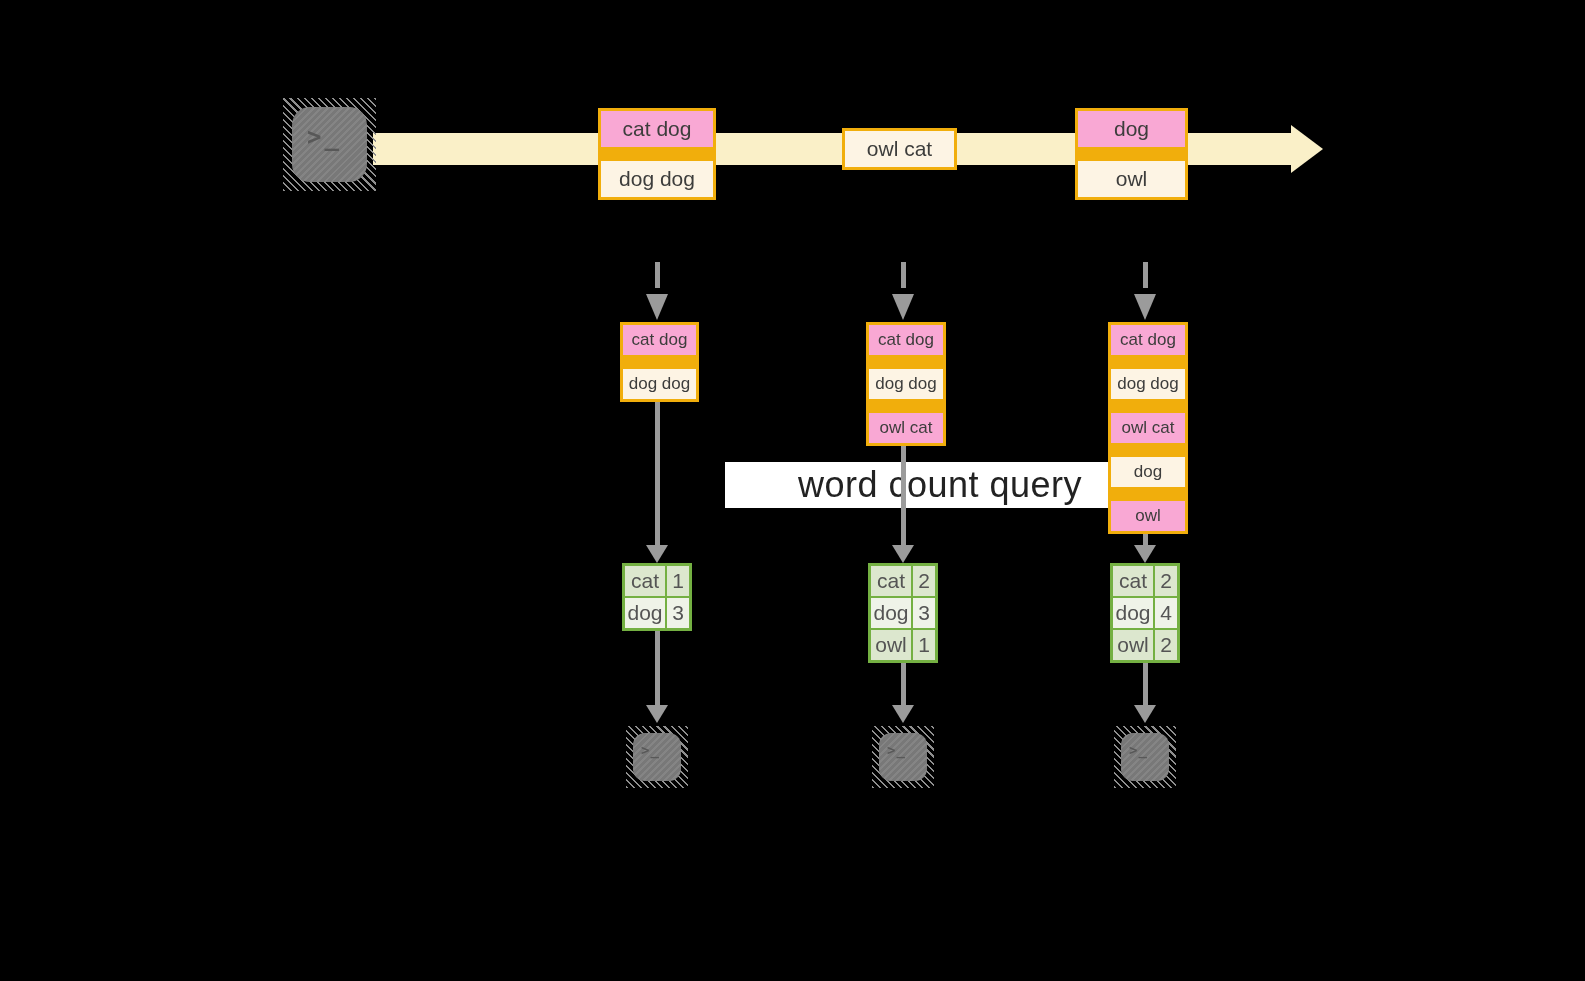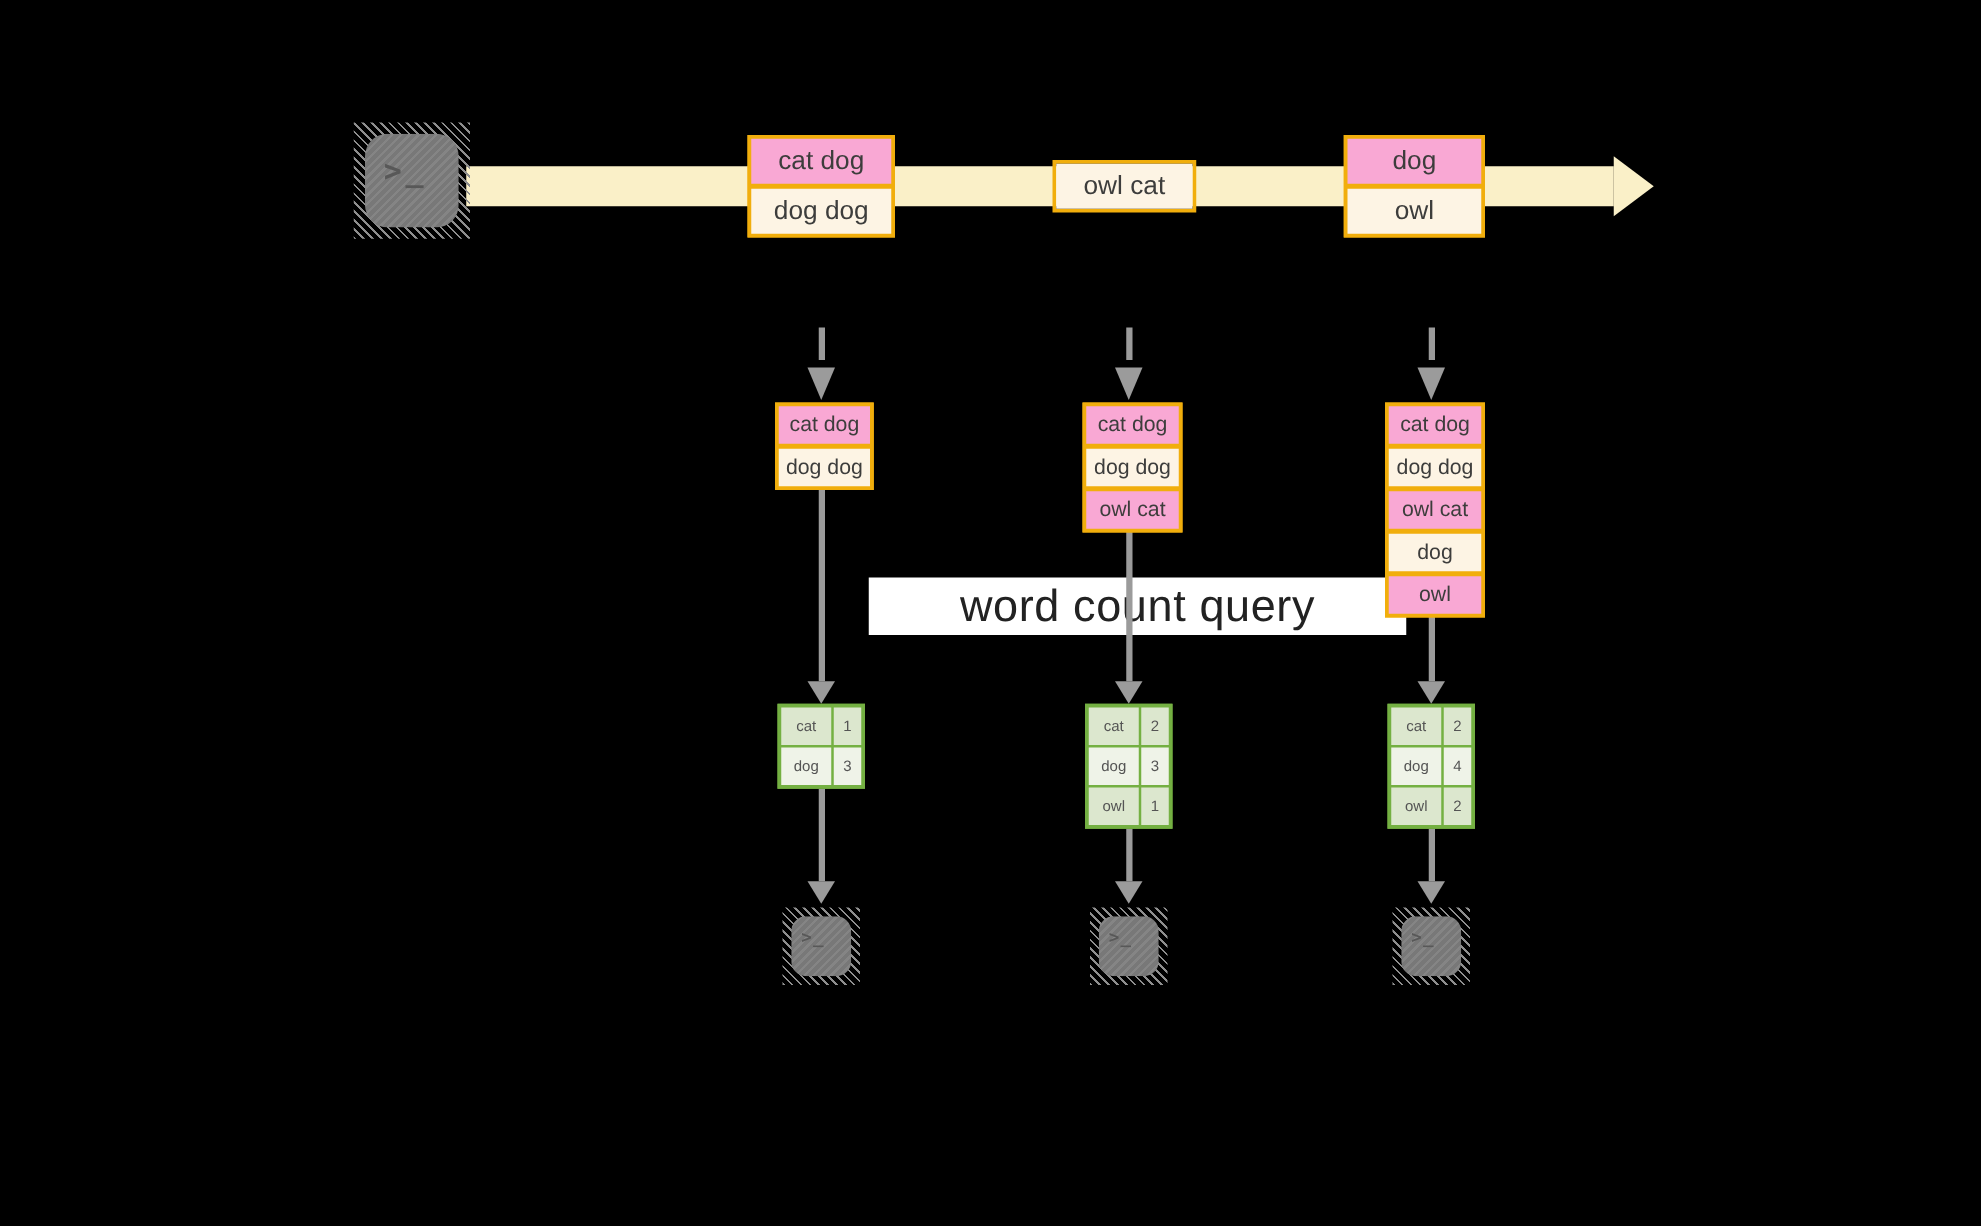--- a/index.html
+++ b/index.html
@@ -15,43 +15,43 @@
         font-weight:bold;}
 
   
   .band{position:absolute;left:373px;top:133px;width:918px;height:32px;z-index:0;}
   .band-head{position:absolute;left:1291px;top:125px;width:0;height:0;z-index:0;
         border-top:24px solid transparent;border-bottom:24px solid transparent;}
 
   
   .obox{position:absolute;z-index:3;border:3px solid #F1AE0C;background:#F1AE0C;}
   .obox .row{display:flex;align-items:center;justify-content:center;color:#3d3d3c;}
-  .obox .row + .row{margin-top:4px;}
+  .obox .row + .row{margin-top:14px;}
   .tl .row{height:36px;font-size:21px;}
   .st .row{height:30px;font-size:17px;}
   .peach{background:#f9a8d4;}
   .cream{background:#FDF4E4;}
 
   
   .vline{position:absolute;width:5px;background:#9b9b9b;z-index:2;}
   .ahead{position:absolute;width:0;height:0;z-index:2;
          border-left:11px solid transparent;border-right:11px solid transparent;
          border-top:18px solid #9b9b9b;}
   .dhead{border-top-width:26px;}
 
   
-  .banner{position:absolute;left:695px;top:462px;width:430px;height:46px;background:#ffffff;z-index:1;
+  .banner{position:absolute;left:725px;top:462px;width:430px;height:46px;background:#ffffff;z-index:1;
           display:flex;align-items:center;justify-content:center;
           font-size:36px;font-weight:300;color:#222222;letter-spacing:.5px;}
 
   
   .gtable{position:absolute;z-index:3;border:3px solid #74B042;background:#74B042;
           display:grid;grid-template-columns:40px 22px;gap:2px;}
   .gcell{display:flex;align-items:center;justify-content:center;height:30px;
-         font-size:12px;color:#545454;}
+         font-size:21px;color:#545454;}
   .gdark{background:#DCE7CE;}
   .glight{background:#EFF3E8;}
 </style>
 </head>
 <body>
 
 <div class="canvas">
 
   <div class="term" style="left:283px;top:98px;width:93px;height:93px;">
     <div class="term-inner" style="inset:9px;border-radius:18px;">

